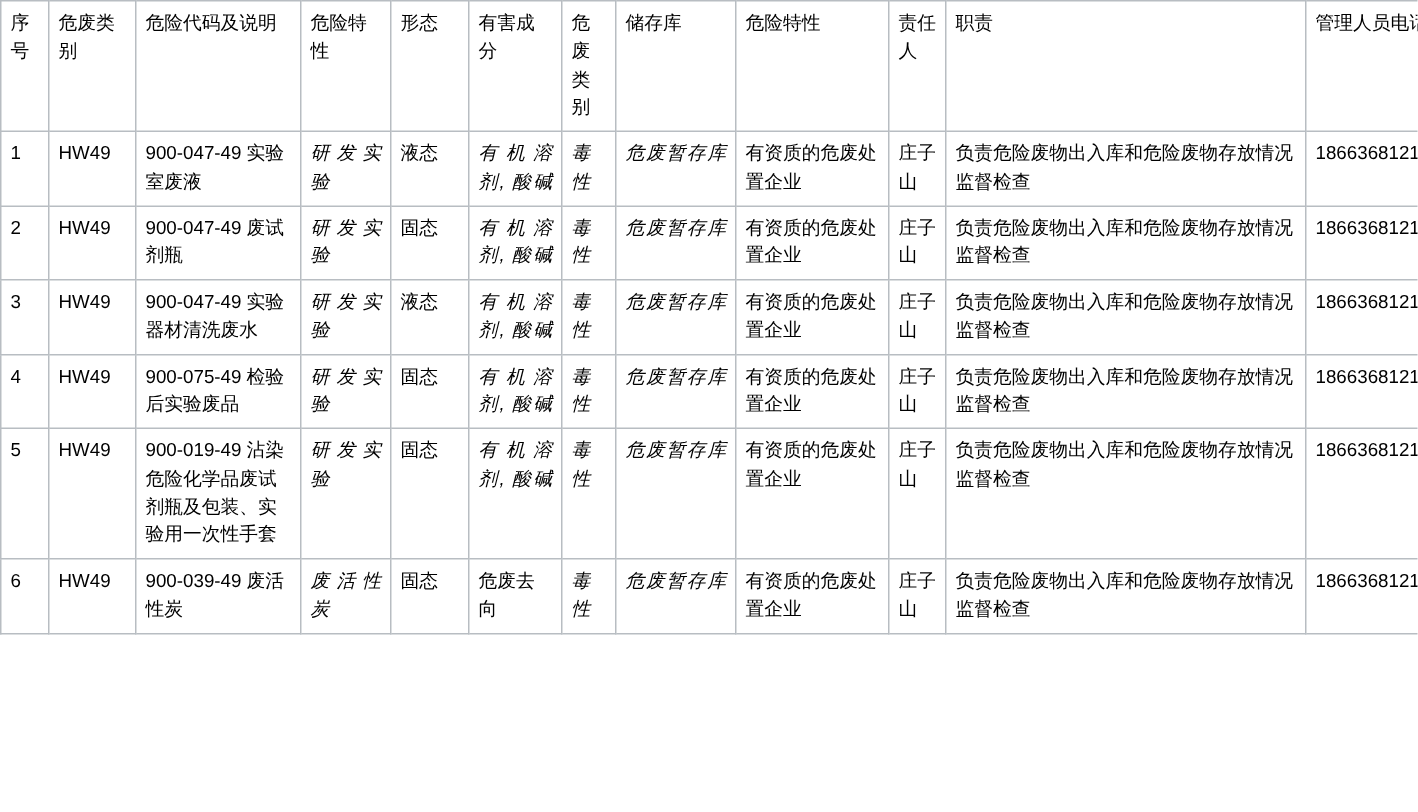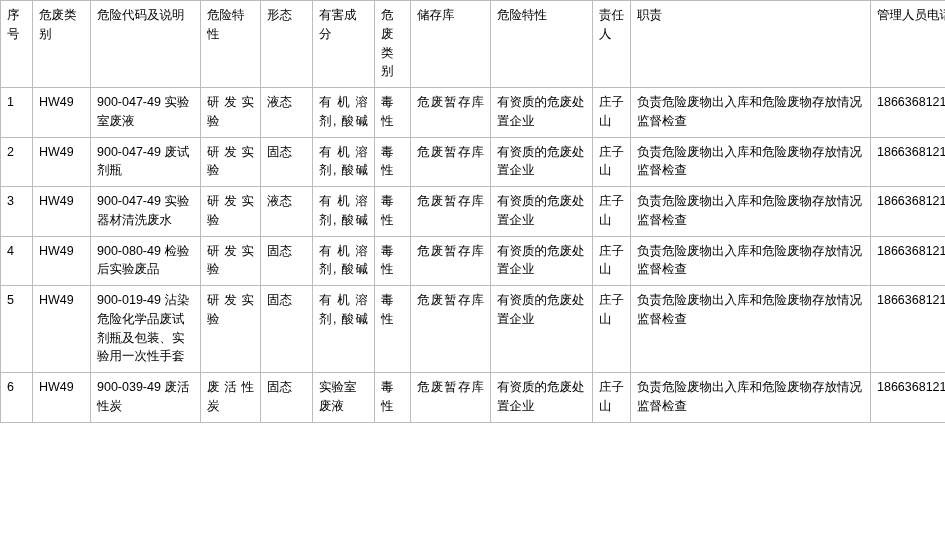--- a/index.html
+++ b/index.html
@@ -55,20 +55,21 @@
   col.c10 { width: 240px; }
   col.c11 { width: 92px; }
 
   .hdr-just {
     text-align: justify;
     text-align-last: justify;
   }
   .cell-just {
     text-align: justify;
     text-align-last: justify;
+    font-style: italic;
   }
   .cell-plain {
     text-align: left;
     margin-top: 44px;
   }
   .num-cell {
     text-align: left;
   }
 </style>
 </head>
@@ -145,21 +146,21 @@
         <td class="cell-just">毒性</td>
         <td class="cell-just">危废暂存库</td>
         <td class="cell-plain">有资质的危废处置企业</td>
         <td class="cell-plain">庄子山</td>
         <td class="cell-plain">负责危险废物出入库和危险废物存放情况监督检查</td>
         <td class="cell-plain">1866368121</td>
       </tr>
       <tr>
         <td class="num-cell">4</td>
         <td class="cell-plain">HW49</td>
-        <td class="cell-plain">900-080-49 检验后实验废品</td>
+        <td class="cell-plain">900-075-49 检验后实验废品</td>
         <td class="cell-just">研发实验</td>
         <td class="cell-plain">固态</td>
         <td class="cell-just">有机溶剂, 酸碱</td>
         <td class="cell-just">毒性</td>
         <td class="cell-just">危废暂存库</td>
         <td class="cell-plain">有资质的危废处置企业</td>
         <td class="cell-plain">庄子山</td>
         <td class="cell-plain">负责危险废物出入库和危险废物存放情况监督检查</td>
         <td class="cell-plain">1866368121</td>
       </tr>
@@ -176,21 +177,21 @@
         <td class="cell-plain">庄子山</td>
         <td class="cell-plain">负责危险废物出入库和危险废物存放情况监督检查</td>
         <td class="cell-plain">1866368121</td>
       </tr>
       <tr>
         <td class="num-cell">6</td>
         <td class="cell-plain">HW49</td>
         <td class="cell-plain">900-039-49 废活性炭</td>
         <td class="cell-just">废活性炭</td>
         <td class="cell-plain">固态</td>
-        <td class="cell-plain">实验室废液</td>
+        <td class="cell-plain">危废去向</td>
         <td class="cell-just">毒性</td>
         <td class="cell-just">危废暂存库</td>
         <td class="cell-plain">有资质的危废处置企业</td>
         <td class="cell-plain">庄子山</td>
         <td class="cell-plain">负责危险废物出入库和危险废物存放情况监督检查</td>
         <td class="cell-plain">1866368121</td>
       </tr>
     </tbody>
   </table>
 </div>

